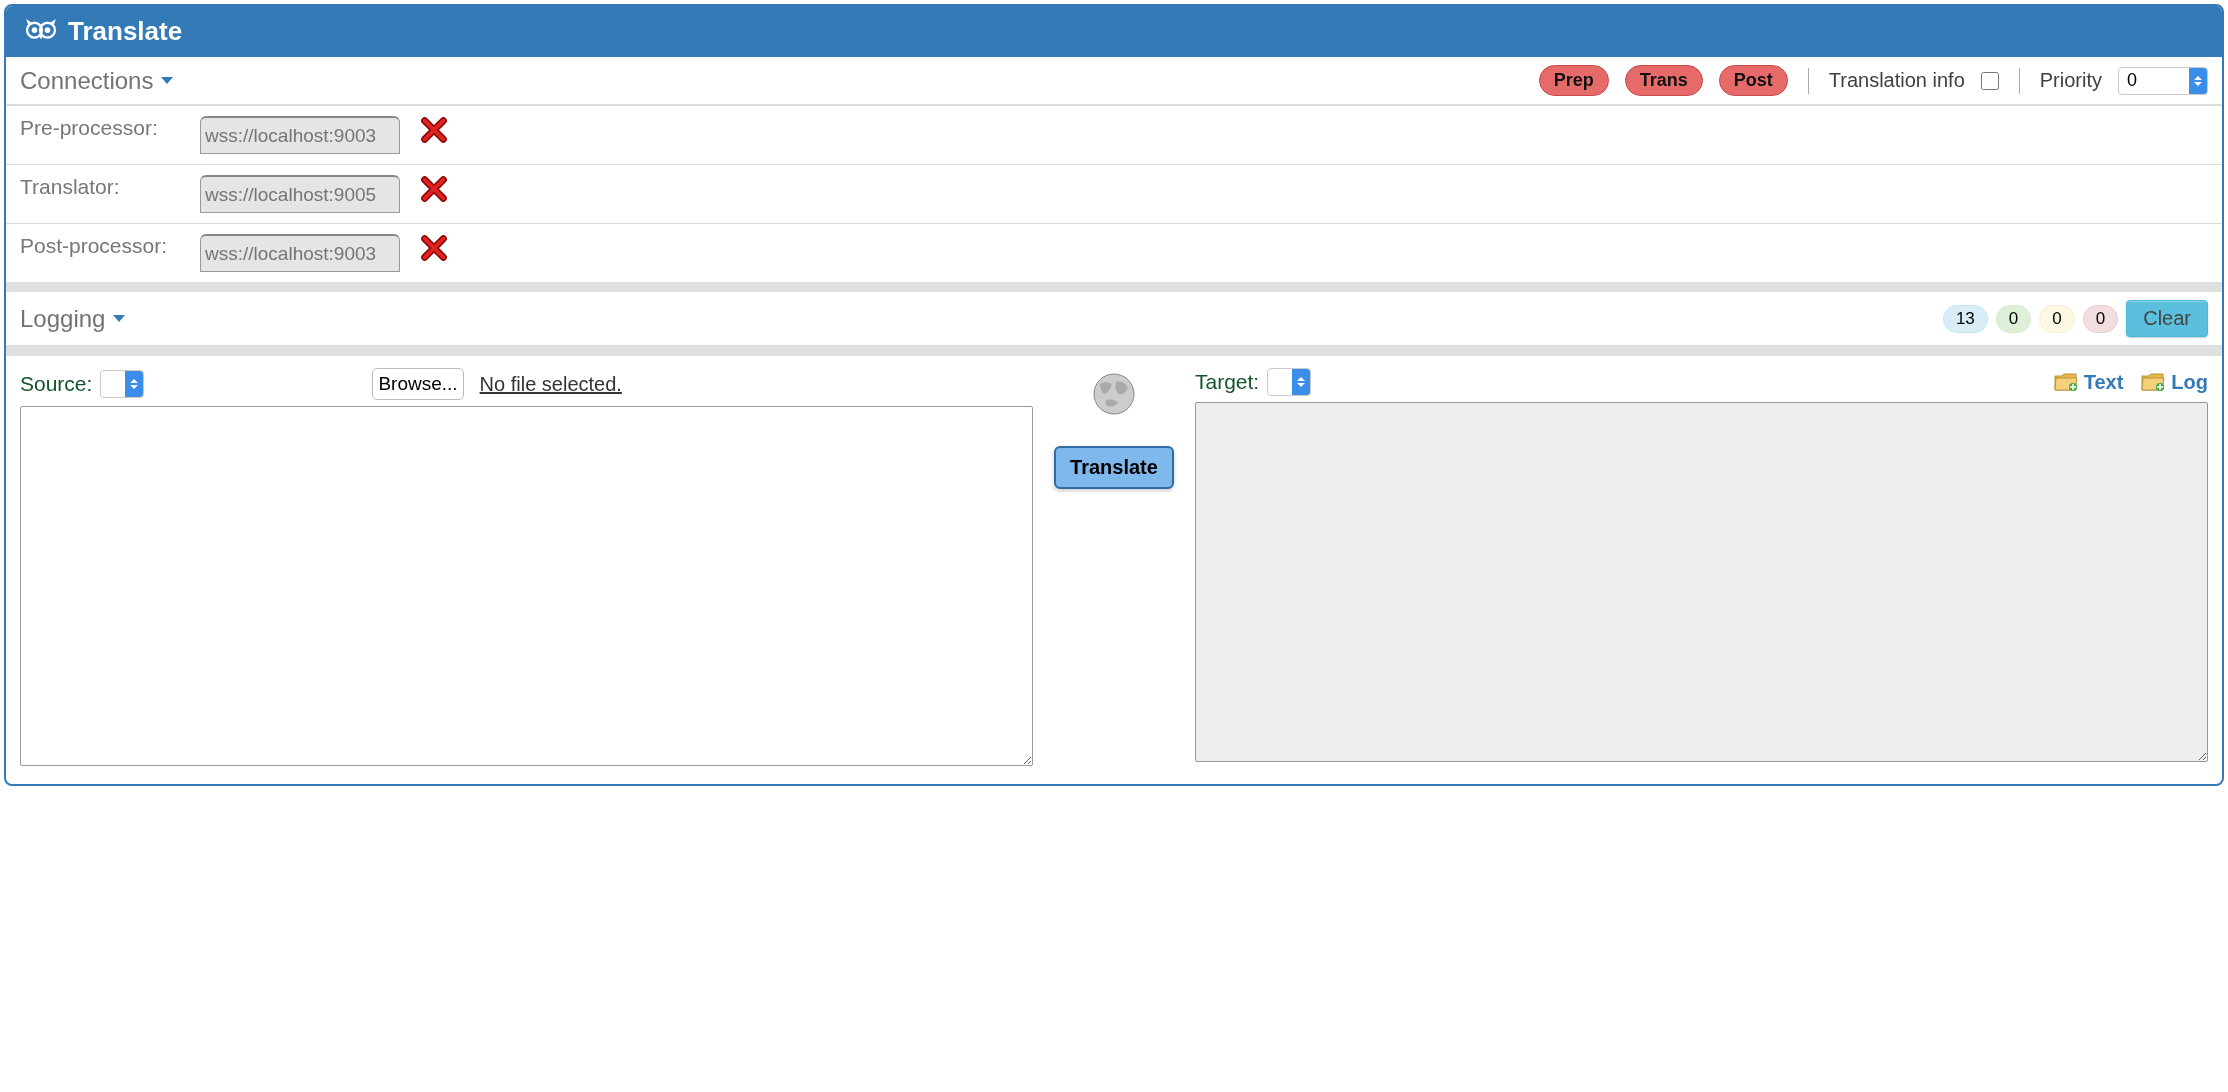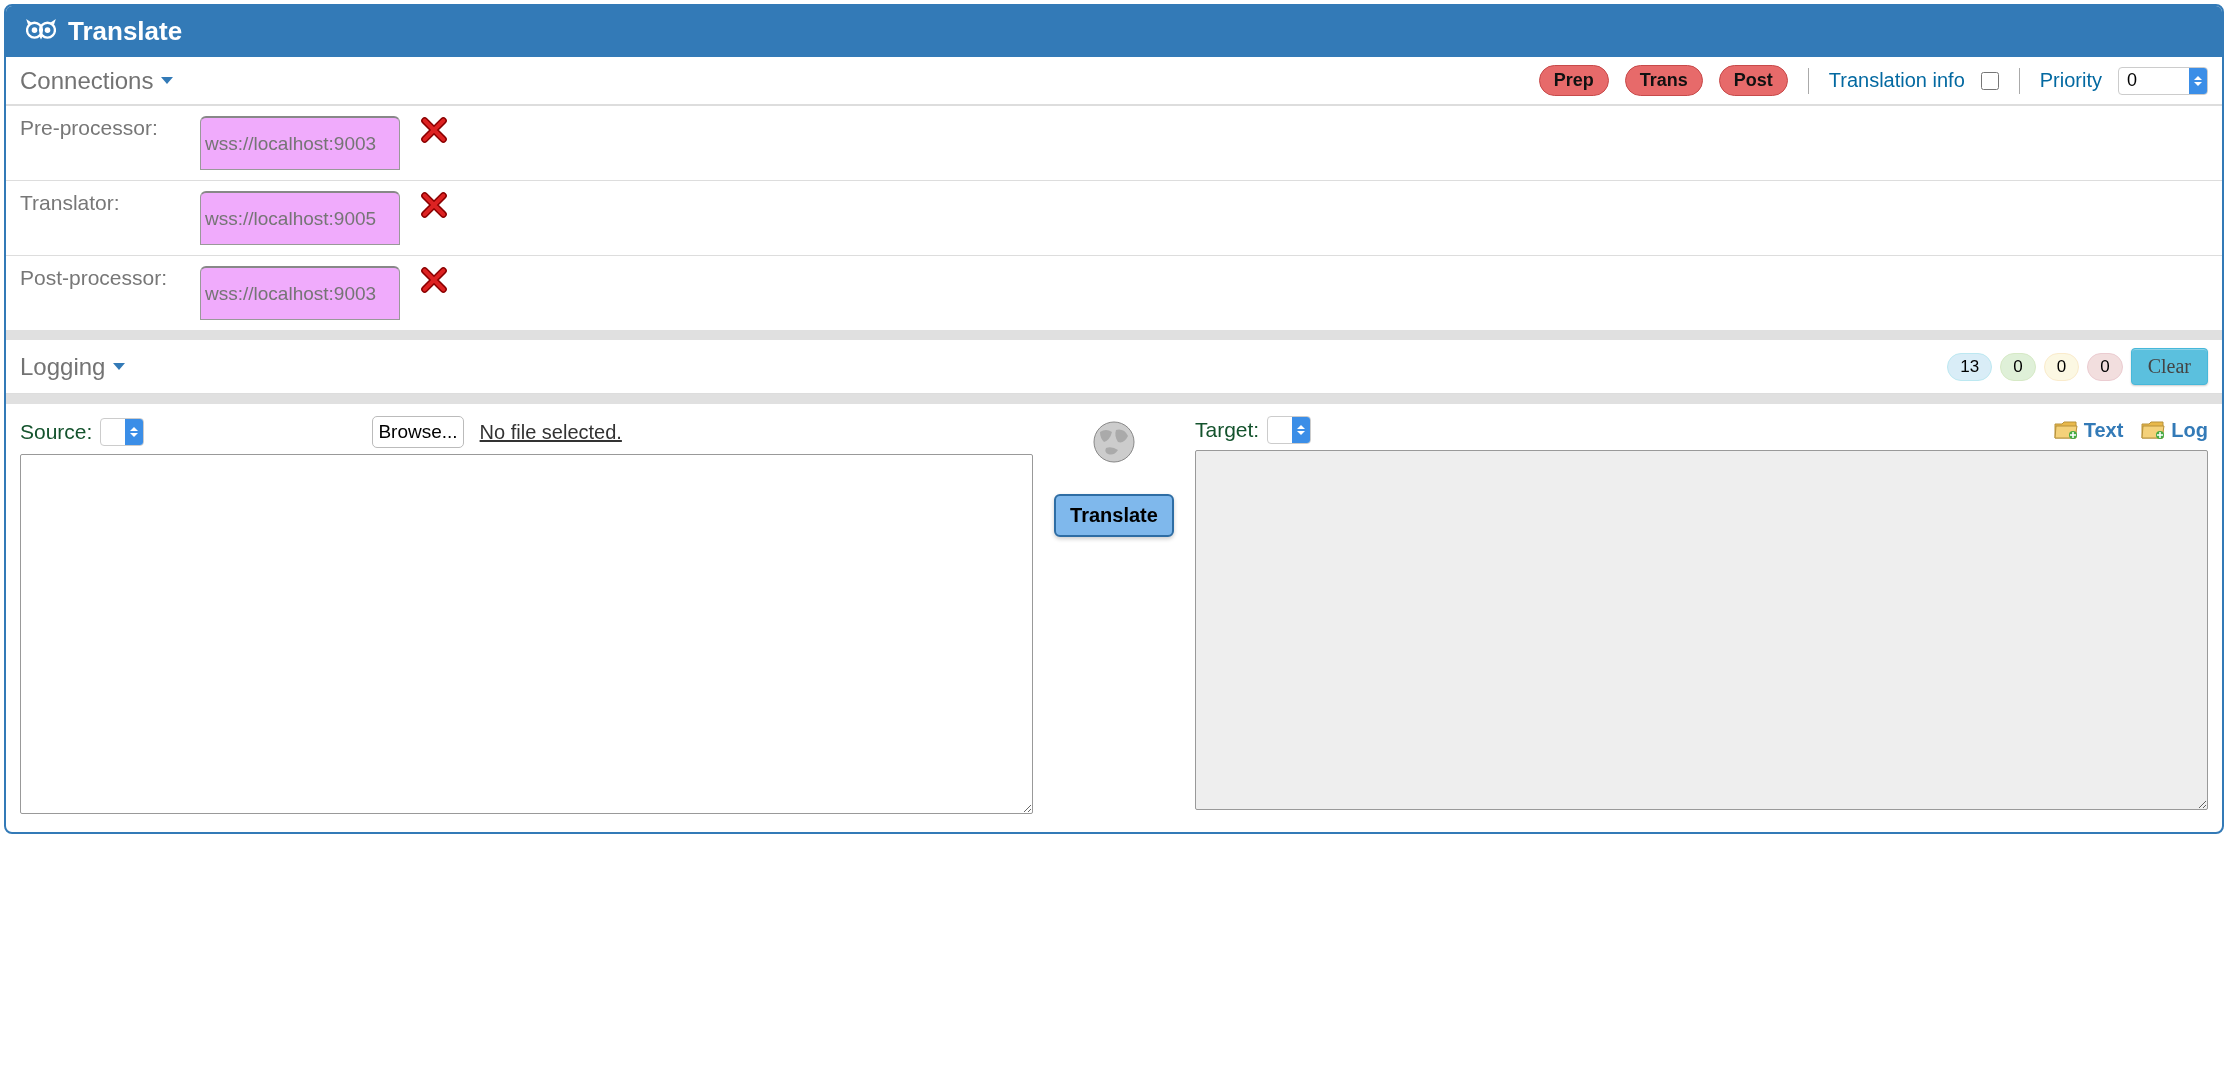--- a/index.html
+++ b/index.html
@@ -68,21 +68,21 @@
   color: #111;
   border: 1px solid #c74a4a;
 }
 .divider {
   width: 1px;
   height: 26px;
   background: #aaa;
   margin: 0 4px;
 }
 .info-label {
-  color: #0369a1;
+  color: #404040;
   font-size: 20px;
 }
 .checkbox {
   width: 18px;
   height: 18px;
 }
 .prio-input {
   width: 90px;
   height: 28px;
   border: 1px solid #ccc;
@@ -124,28 +124,28 @@
   gap: 20px;
 }
 .conn-row:first-of-type { border-top: none; }
 .conn-label {
   color: #777;
   font-size: 21px;
   width: 160px;
 }
 .conn-input {
   width: 200px;
-  height: 54px;
+  height: 38px;
   border: 1px solid #999;
   border-top: 2px solid #888;
   border-radius: 6px 6px 0 0;
   padding: 6px 4px;
   font-size: 19px;
   color: #666;
-  background: #f0abfc;
+  background: #e5e5e5;
 }
 .x-icon {
   width: 28px;
   height: 28px;
   cursor: pointer;
 }
 .log-right {
   display: flex;
   align-items: center;
   gap: 8px;
@@ -163,21 +163,20 @@
 .count-red { background: #f2dede; border-color: #ebccd1; }
 .clear-btn {
   background: #5bc0de;
   border: 1px solid #46b8da;
   border-radius: 4px;
   padding: 6px 16px;
   font-size: 20px;
   color: #444;
   cursor: pointer;
   box-shadow: inset 0 1px 0 rgba(255,255,255,0.3), 0 1px 2px rgba(0,0,0,0.2);
-  font-family: Liberation Serif, serif;
 }
 .main-area {
   display: flex;
   padding: 12px 14px 18px 14px;
   gap: 16px;
 }
 .col {
   flex: 1;
   display: flex;
   flex-direction: column;

